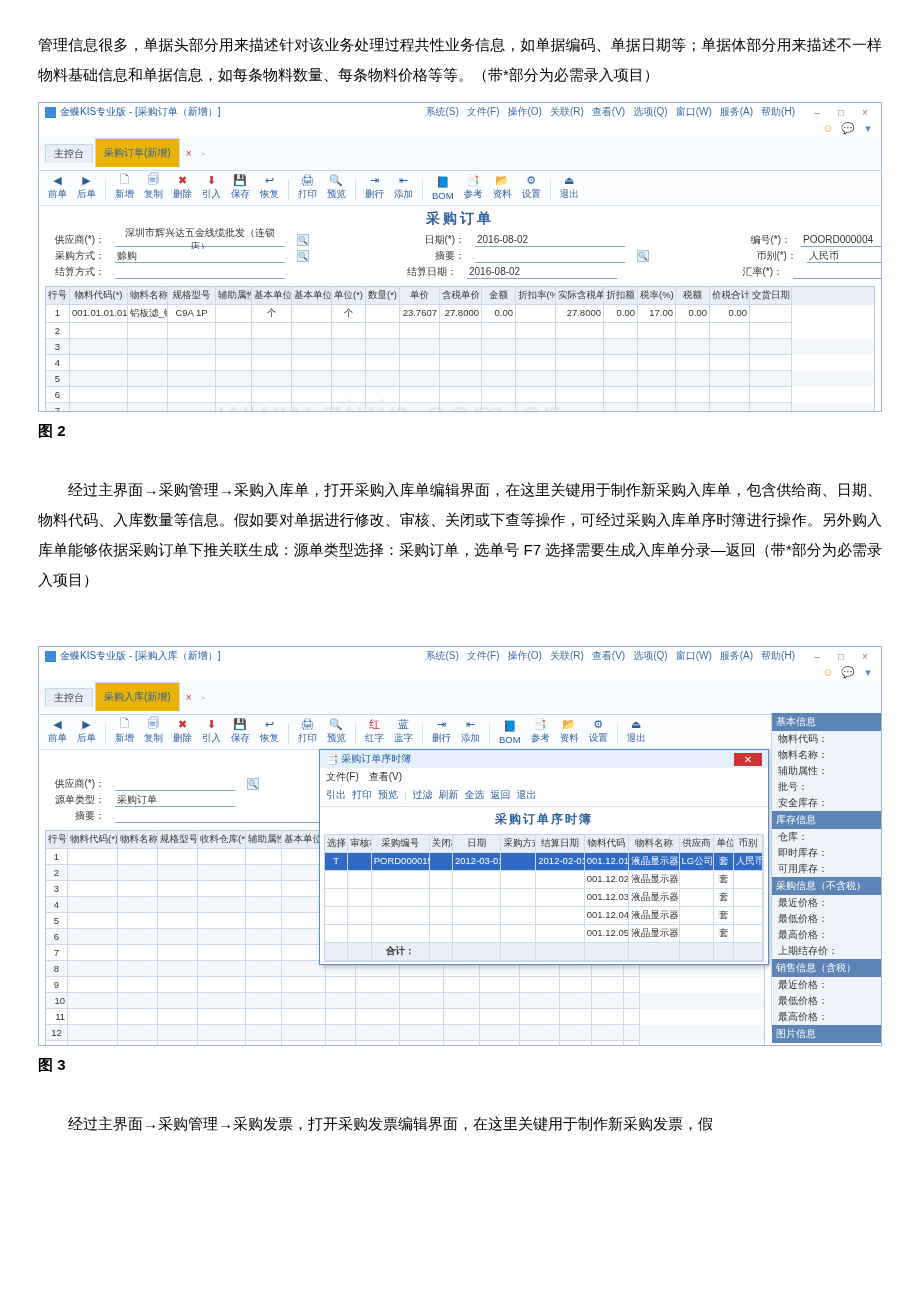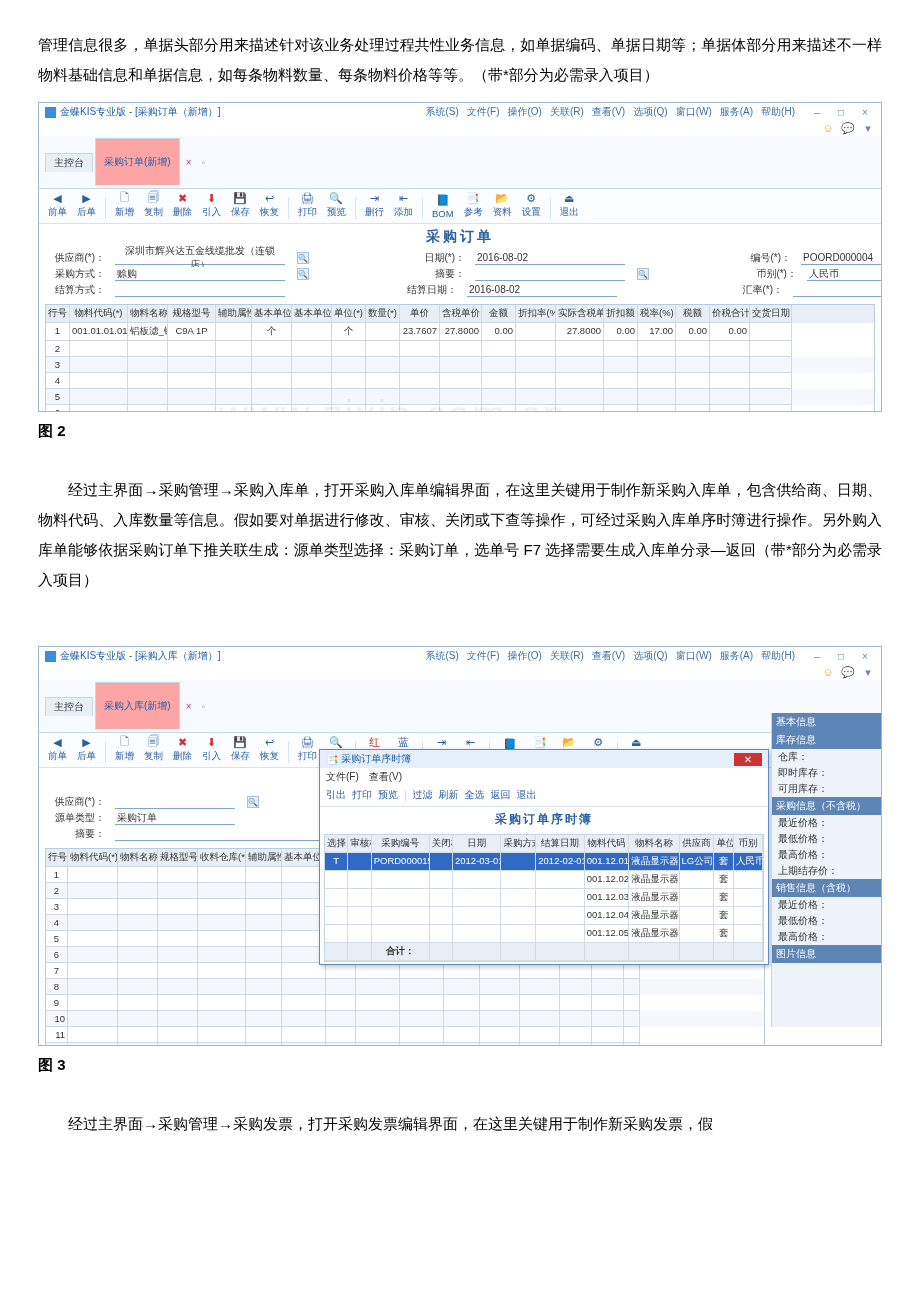--- a/index.html
+++ b/index.html
@@ -11,21 +11,21 @@
   .shot { border: 1px solid #9fb8d0; margin: 4px 38px 4px 38px; font-size: 10px; color: #333; background: #fff; position: relative; }
   .titlebar { display:flex; align-items:center; padding: 2px 6px; font-size: 10px; color: #2161a4; }
   .titlebar .logo { width: 11px; height: 11px; background: #3a8dde; margin-right: 4px; }
   .titlebar .menus { margin-left:auto; display:flex; gap:8px; color:#3b6ea5; }
   .titlebar .wctrl { display:flex; gap:4px; margin-left:12px; }
   .titlebar .wctrl span { width:20px; text-align:center; color:#5f8cc0; }
   .qa-row { display:flex; justify-content:flex-end; gap:6px; padding:0 6px 1px 0; }
   .qa-row span { width:14px; height:14px; display:flex; align-items:center; justify-content:center; font-size:11px; }
   .tabrow { display:flex; align-items:center; gap:2px; padding:2px 6px; border-bottom:1px solid #c8d7e6; background:#f7fbff; }
   .tabrow .tab-main { background:#e9eff7; padding:2px 8px; border:1px solid #c8d7e6; border-bottom:none; font-size:10px; }
-  .tabrow .tab-active { background:#fca5a5; padding:16px 8px; border:1px solid #c8d7e6; border-bottom-color:#fff; font-size:10px; color:#2b5f9e; }
+  .tabrow .tab-active { background:#eab308; padding:7px 8px; border:1px solid #c8d7e6; border-bottom-color:#fff; font-size:10px; color:#2b5f9e; }
   .tabrow .close-x { color:#c36; padding:0 4px; }
   .toolbar { display:flex; align-items:flex-end; gap:4px; padding:2px 6px 4px 6px; border-bottom:1px solid #d7e3ef; background:#fcfdff; flex-wrap:wrap; }
   .tb-item { display:flex; flex-direction:column; align-items:center; gap:1px; padding:0 3px; font-size:9.5px; color:#2b5f9e; }
   .tb-item .tb-ico { width:14px; height:14px; display:flex; align-items:center; justify-content:center; font-size:11px; }
   .tb-sep { width:1px; height:22px; background:#d7e3ef; margin:0 2px; }
   .doc-title { text-align:center; font-weight:bold; font-size:14px; color:#2b5f9e; padding:4px 0 2px 0; letter-spacing:3px; }
   .form-block { padding:3px 10px; font-size:10px; }
   .form-row { display:flex; gap:10px; margin-bottom:2px; align-items:center; flex-wrap:nowrap; }
   .f-label { min-width:56px; text-align:right; color:#333; }
   .f-field { border-bottom:1px solid #7fa6cf; min-width:110px; height:14px; display:flex; align-items:center; font-size:10px; color:#333; padding:0 2px; background:#fff; }
@@ -936,20 +936,27 @@
             <div class="p-gc" style="width: 36px;"></div>
             <div class="p-gc" style="width: 20px;"></div>
             <div class="p-gc" style="width: 30px;"></div>
           </div>
         </div>
     </div>
   </div>
 
   <div class="sidepanel">
     <div class="sp-head">基本信息</div>
+    <div id="sp-basic">
+        <div class="sp-item">物料代码：</div>
+        <div class="sp-item">物料名称：</div>
+        <div class="sp-item">辅助属性：</div>
+        <div class="sp-item">批号：</div>
+        <div class="sp-item">安全库存：</div>
+      </div>
     <div class="sp-head">库存信息</div>
     <div id="sp-stock">
         <div class="sp-item">仓库：</div>
         <div class="sp-item">即时库存：</div>
         <div class="sp-item">可用库存：</div>
       </div>
     <div class="sp-head">采购信息（不含税）</div>
     <div id="sp-buy">
         <div class="sp-item">最近价格：</div>
         <div class="sp-item">最低价格：</div>

